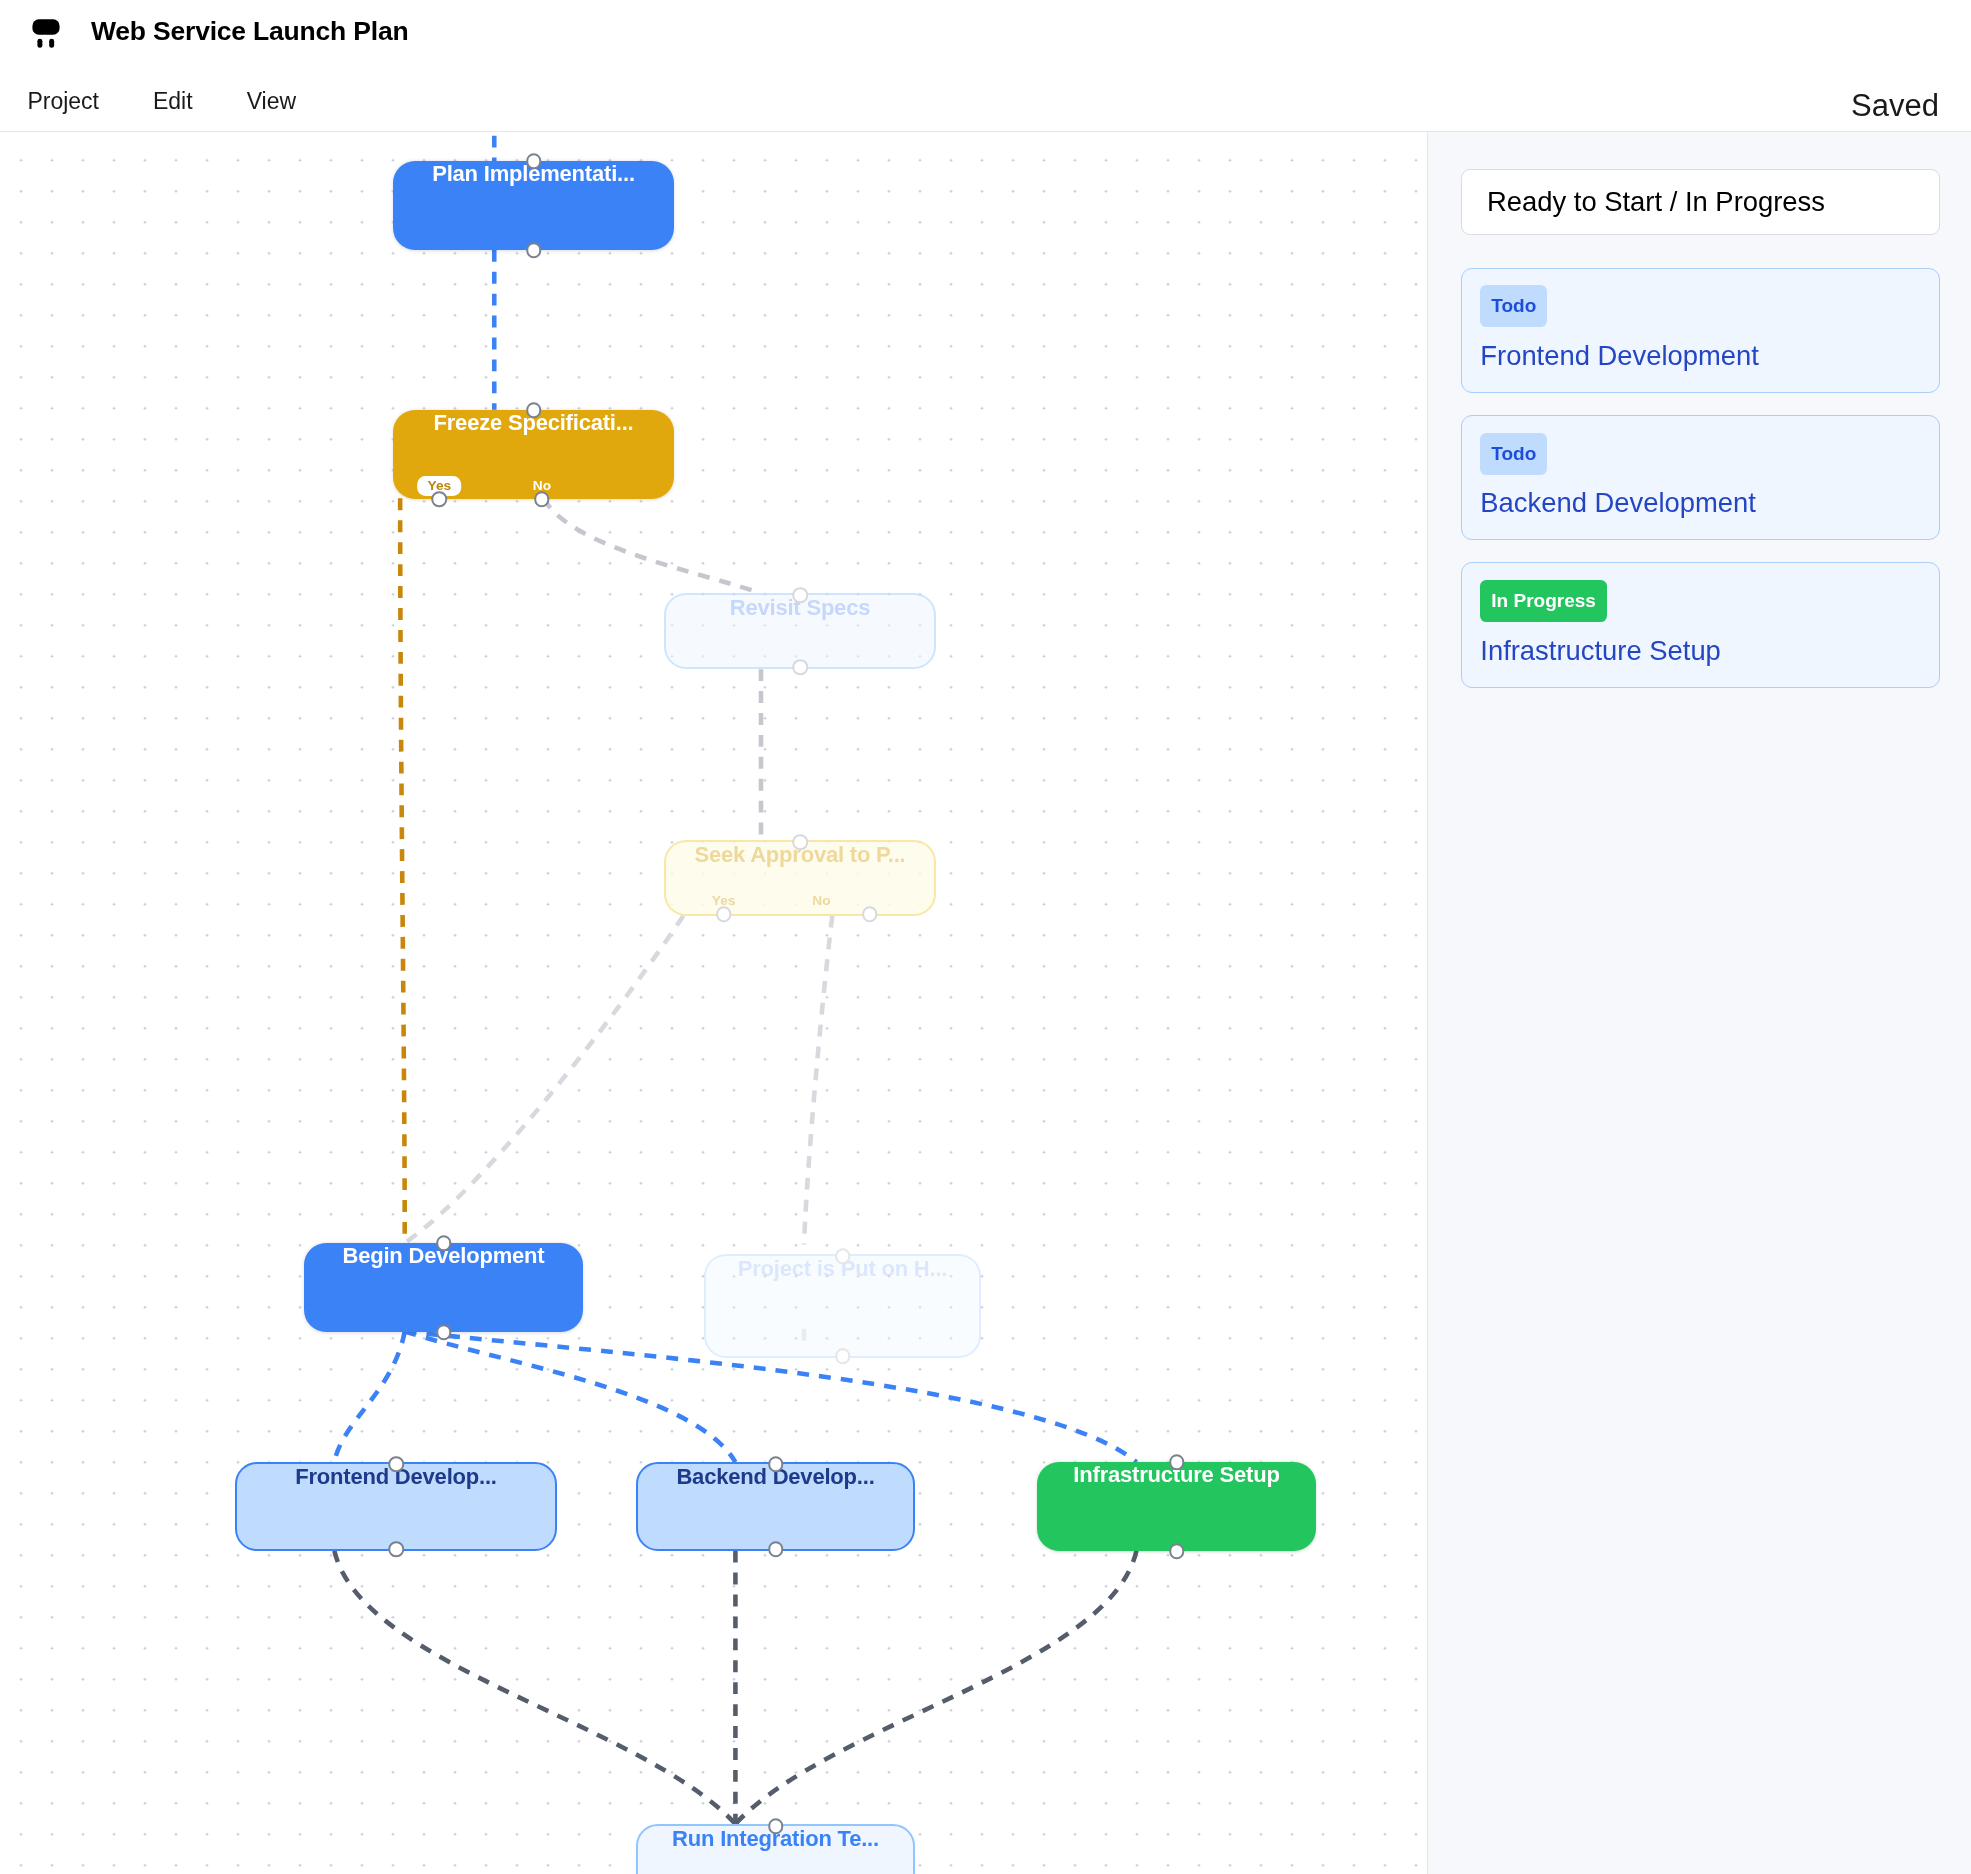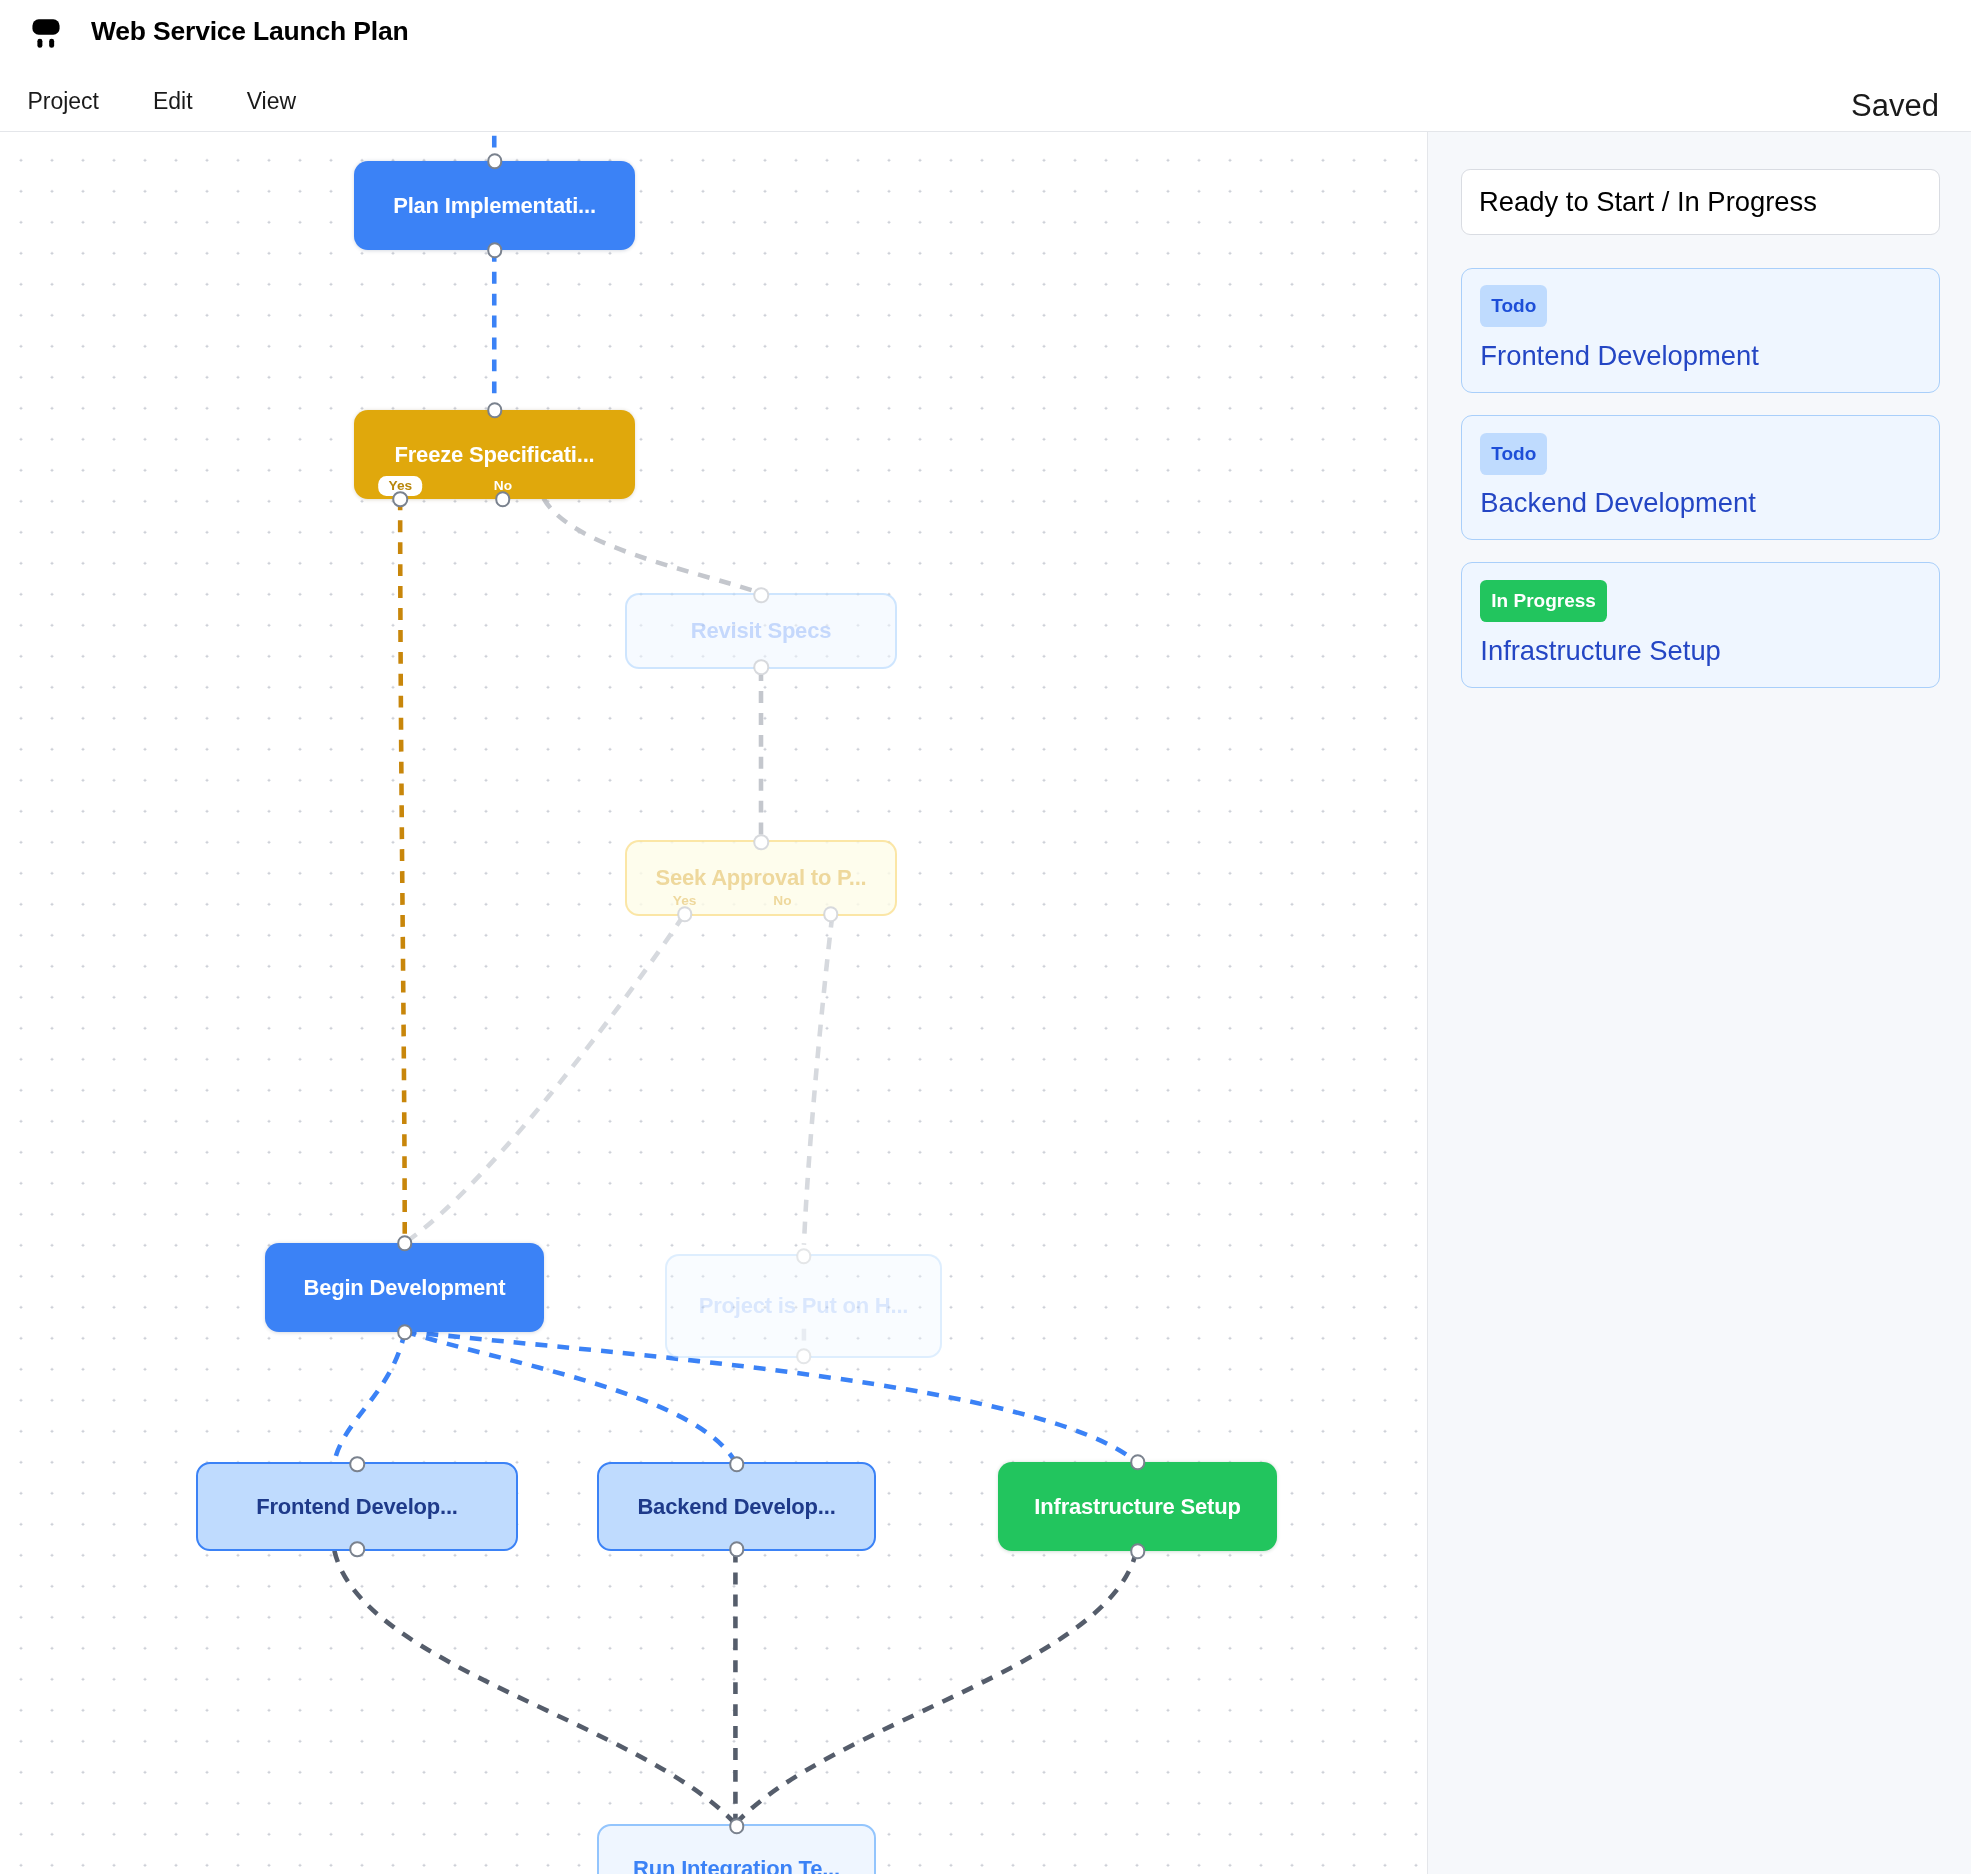--- a/index.html
+++ b/index.html
@@ -76,26 +76,27 @@
   #edge-layer {
     position: absolute;
     left: 0; top: 0;
     width: 1427px; height: 1743px;
     pointer-events: none;
   }
 
   
   .node {
     position: absolute;
-    border-radius: 14px;
+    border-radius: 22px;
     display: flex;
-    align-items: center;
+    align-items: flex-start;
     justify-content: center;
     cursor: pointer;
     user-select: none;
+    margin-left: 39px;
   }
   .node-label {
     font-size: 22px;
     font-weight: bold;
     text-align: center;
     white-space: nowrap;
     letter-spacing: -0.2px;
   }
   .node-solid-blue {
     background: #3b82f6;
@@ -189,21 +190,21 @@
     padding: 37px 33px;
   }
   #panel-title-box {
     width: 479px;
     height: 66px;
     background: #ffffff;
     border: 1.8px solid #d9dce2;
     border-radius: 9.1px;
     display: flex;
     align-items: center;
-    padding: 0 17px;
+    padding: 0 25px;
     margin-bottom: 33px;
   }
   #panel-title-text {
     font-size: 27.4px;
     color: #000000;
     white-space: nowrap;
   }
   .task-card {
     width: 479px;
     background: #eff6ff;

